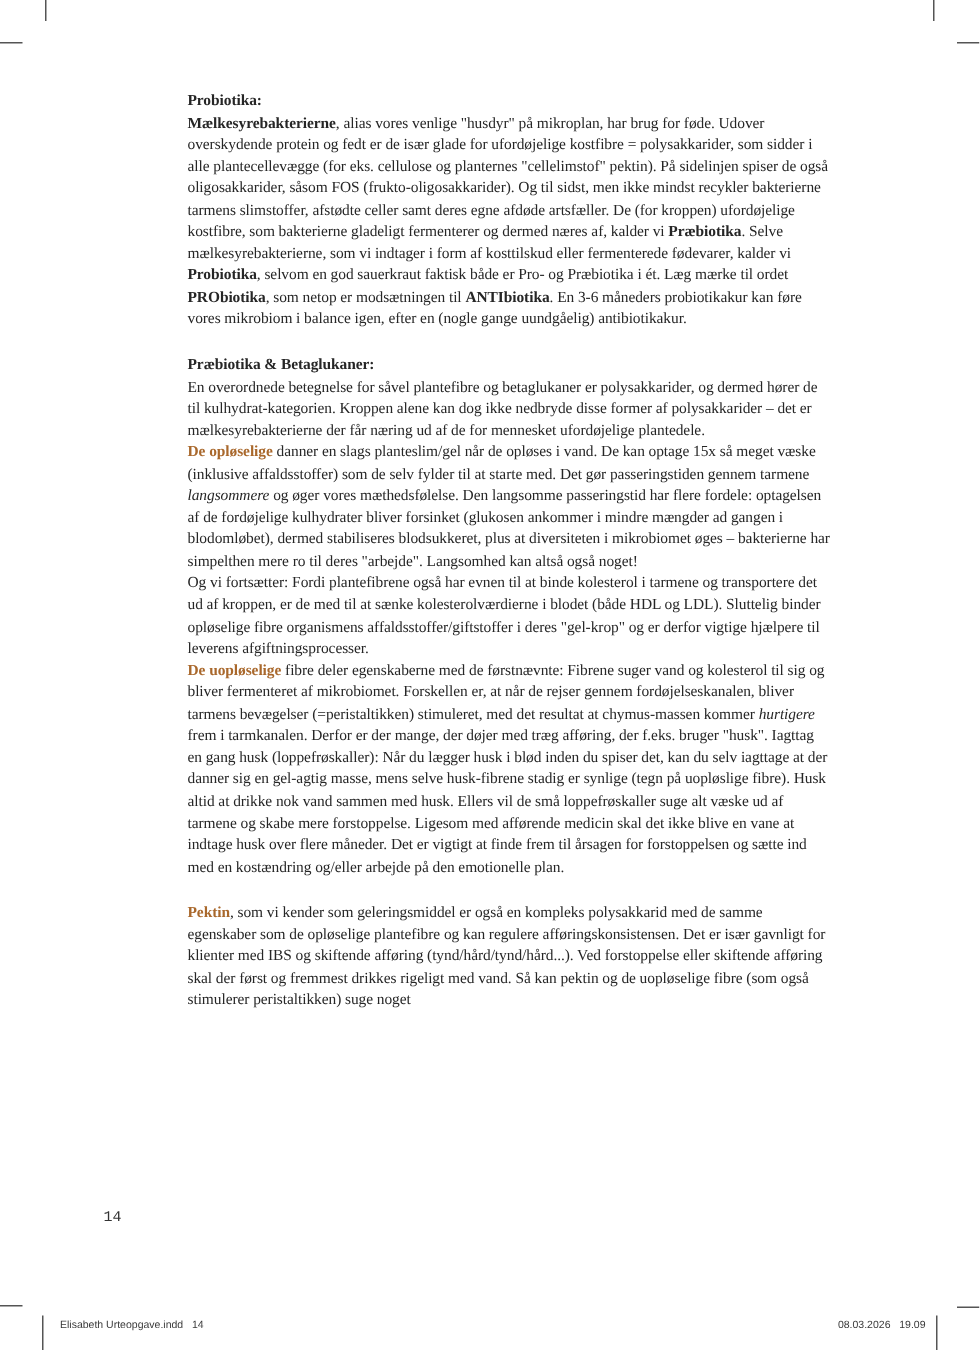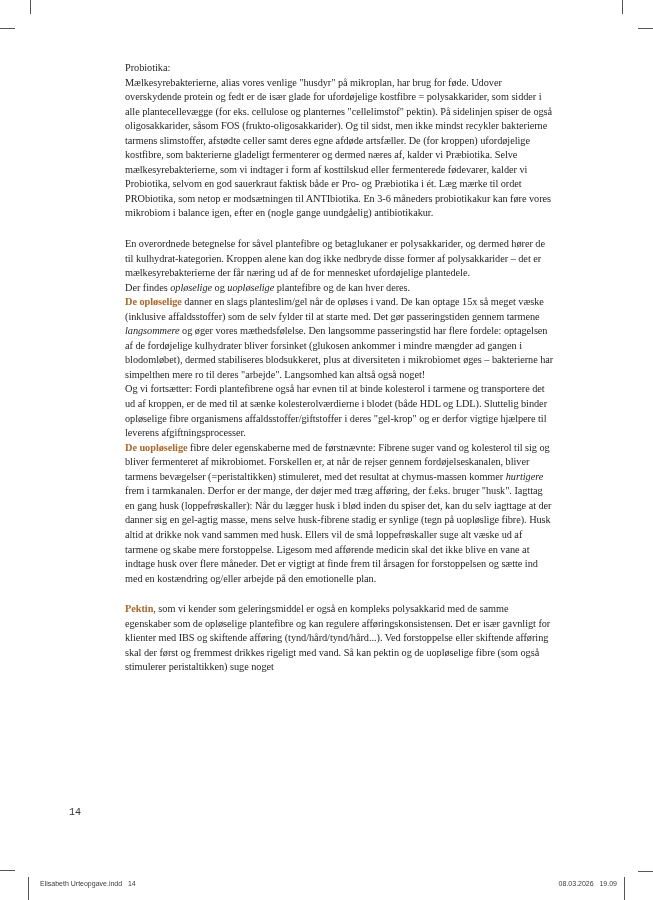--- a/index.html
+++ b/index.html
@@ -13,21 +13,21 @@
 
   #text-block{
     position:absolute;left:125px;top:61px;width:429px;
     font-size:10.3px;line-height:14.55px;color:#262626;
     letter-spacing:-0.05px;
   }
   #text-block p{margin:0;}
   .heading{font-weight:bold;}
   .gap{height:16px;}
   .s-n{font-weight:normal;font-style:normal;}
-  .s-b{font-weight:normal;}
+  .s-b{font-weight:bold;}
   .s-i{font-style:italic;}
   .s-ab{font-weight:bold;color:var(--accent,#a9682c);}
 
   #page-number{
     position:absolute;left:69px;top:807px;
     font-size:10px;color:#333;font-family:Liberation Mono, monospace;
   }
   .slug{
     position:absolute;top:880px;
     font-family:"Liberation Sans", sans-serif;
@@ -47,22 +47,22 @@
 <div class="crop v" style="left:28px;top:877px;height:23px;"></div>
 <div class="crop h" style="left:638px;top:871px;width:15px;"></div>
 <div class="crop v" style="left:624px;top:877px;height:23px;"></div>
 
 <div id="page-number">14</div>
 
 <div id="text-block">
     <p class="heading"><span class="s-b">Probiotika:</span></p>
     <p class="body"><span class="s-b">Mælkesyrebakterierne</span><span class="s-n">, alias vores venlige "husdyr" på mikroplan, har brug for føde. Udover overskydende protein og fedt er de især glade for ufordøjelige kostfibre = polysakkarider, som sidder i alle plantecellevægge (for eks. cellulose og planternes "cellelimstof" pektin). På sidelinjen spiser de også oligosakkarider, såsom FOS (frukto-oligosakkarider). Og til sidst, men ikke mindst recykler bakterierne tarmens slimstoffer, afstødte celler samt deres egne afdøde artsfæller. De (for kroppen) ufordøjelige kostfibre, som bakterierne gladeligt fermenterer og dermed næres af, kalder vi </span><span class="s-b">Præbiotika</span><span class="s-n">. Selve mælkesyrebakterierne, som vi indtager i form af kosttilskud eller fermenterede fødevarer, kalder vi </span><span class="s-b">Probiotika</span><span class="s-n">, selvom en god sauerkraut faktisk både er Pro- og Præbiotika i ét. Læg mærke til ordet </span><span class="s-b">PRObiotika</span><span class="s-n">, som netop er modsætningen til </span><span class="s-b">ANTIbiotika</span><span class="s-n">. En 3-6 måneders probiotikakur kan føre vores mikrobiom i balance igen, efter en (nogle gange uundgåelig) antibiotikakur.</span></p>
     <div class="gap"></div>
+    <p class="heading"><span class="s-b">Præbiotika &amp; Betaglukaner:</span></p>
     <p class="body"><span class="s-n">En overordnede betegnelse for såvel plantefibre og betaglukaner er polysakkarider, og dermed hører de til kulhydrat-kategorien. Kroppen alene kan dog ikke nedbryde disse former af polysakkarider – det er mælkesyrebakterierne der får næring ud af de for mennesket ufordøjelige plantedele.</span></p>
-    <p class="body"><span class="s-n">Der findes </span><span class="s-i">opløselige</span><span class="s-n"> og </span><span class="s-i">uopløselige</span><span class="s-n"> plantefibre og de kan hver deres.</span></p>
     <p class="body"><span class="s-ab">De opløselige</span><span class="s-n"> danner en slags planteslim/gel når de opløses i vand. De kan optage 15x så meget væske (inklusive affaldsstoffer) som de selv fylder til at starte med. Det gør passeringstiden gennem tarmene </span><span class="s-i">langsommere</span><span class="s-n"> og øger vores mæthedsfølelse. Den langsomme passeringstid har flere fordele: optagelsen af de fordøjelige kulhydrater bliver forsinket (glukosen ankommer i mindre mængder ad gangen i blodomløbet), dermed stabiliseres blodsukkeret, plus at diversiteten i mikrobiomet øges – bakterierne har simpelthen mere ro til deres "arbejde". Langsomhed kan altså også noget!</span></p>
     <p class="body"><span class="s-n">Og vi fortsætter: Fordi plantefibrene også har evnen til at binde kolesterol i tarmene og transportere det ud af kroppen, er de med til at sænke kolesterolværdierne i blodet (både HDL og LDL). Sluttelig binder opløselige fibre organismens affaldsstoffer/giftstoffer i deres "gel-krop" og er derfor vigtige hjælpere til leverens afgiftningsprocesser.</span></p>
     <p class="body"><span class="s-ab">De uopløselige</span><span class="s-n"> fibre deler egenskaberne med de førstnævnte: Fibrene suger vand og kolesterol til sig og bliver fermenteret af mikrobiomet. Forskellen er, at når de rejser gennem fordøjelseskanalen, bliver tarmens bevægelser (=peristaltikken) stimuleret, med det resultat at chymus-massen kommer </span><span class="s-i">hurtigere</span><span class="s-n"> frem i tarmkanalen. Derfor er der mange, der døjer med træg afføring, der f.eks. bruger "husk". Iagttag en gang husk (loppefrøskaller): Når du lægger husk i blød inden du spiser det, kan du selv iagttage at der danner sig en gel-agtig masse, mens selve husk-fibrene stadig er synlige (tegn på uopløslige fibre). Husk altid at drikke nok vand sammen med husk. Ellers vil de små loppefrøskaller suge alt væske ud af tarmene og skabe mere forstoppelse. Ligesom med afførende medicin skal det ikke blive en vane at indtage husk over flere måneder. Det er vigtigt at finde frem til årsagen for forstoppelsen og sætte ind med en kostændring og/eller arbejde på den emotionelle plan.</span></p>
     <div class="gap"></div>
     <p class="body"><span class="s-ab">Pektin</span><span class="s-n">, som vi kender som geleringsmiddel er også en kompleks polysakkarid med de samme egenskaber som de opløselige plantefibre og kan regulere afføringskonsistensen. Det er især gavnligt for klienter med IBS og skiftende afføring (tynd/hård/tynd/hård...). Ved forstoppelse eller skiftende afføring skal der først og fremmest drikkes rigeligt med vand. Så kan pektin og de uopløselige fibre (som også stimulerer peristaltikken) suge noget</span></p>
   </div>
 
 <div id="slug-left" class="slug">Elisabeth Urteopgave.indd   14</div>
 <div id="slug-right" class="slug">08.03.2026   19.09</div>
 

